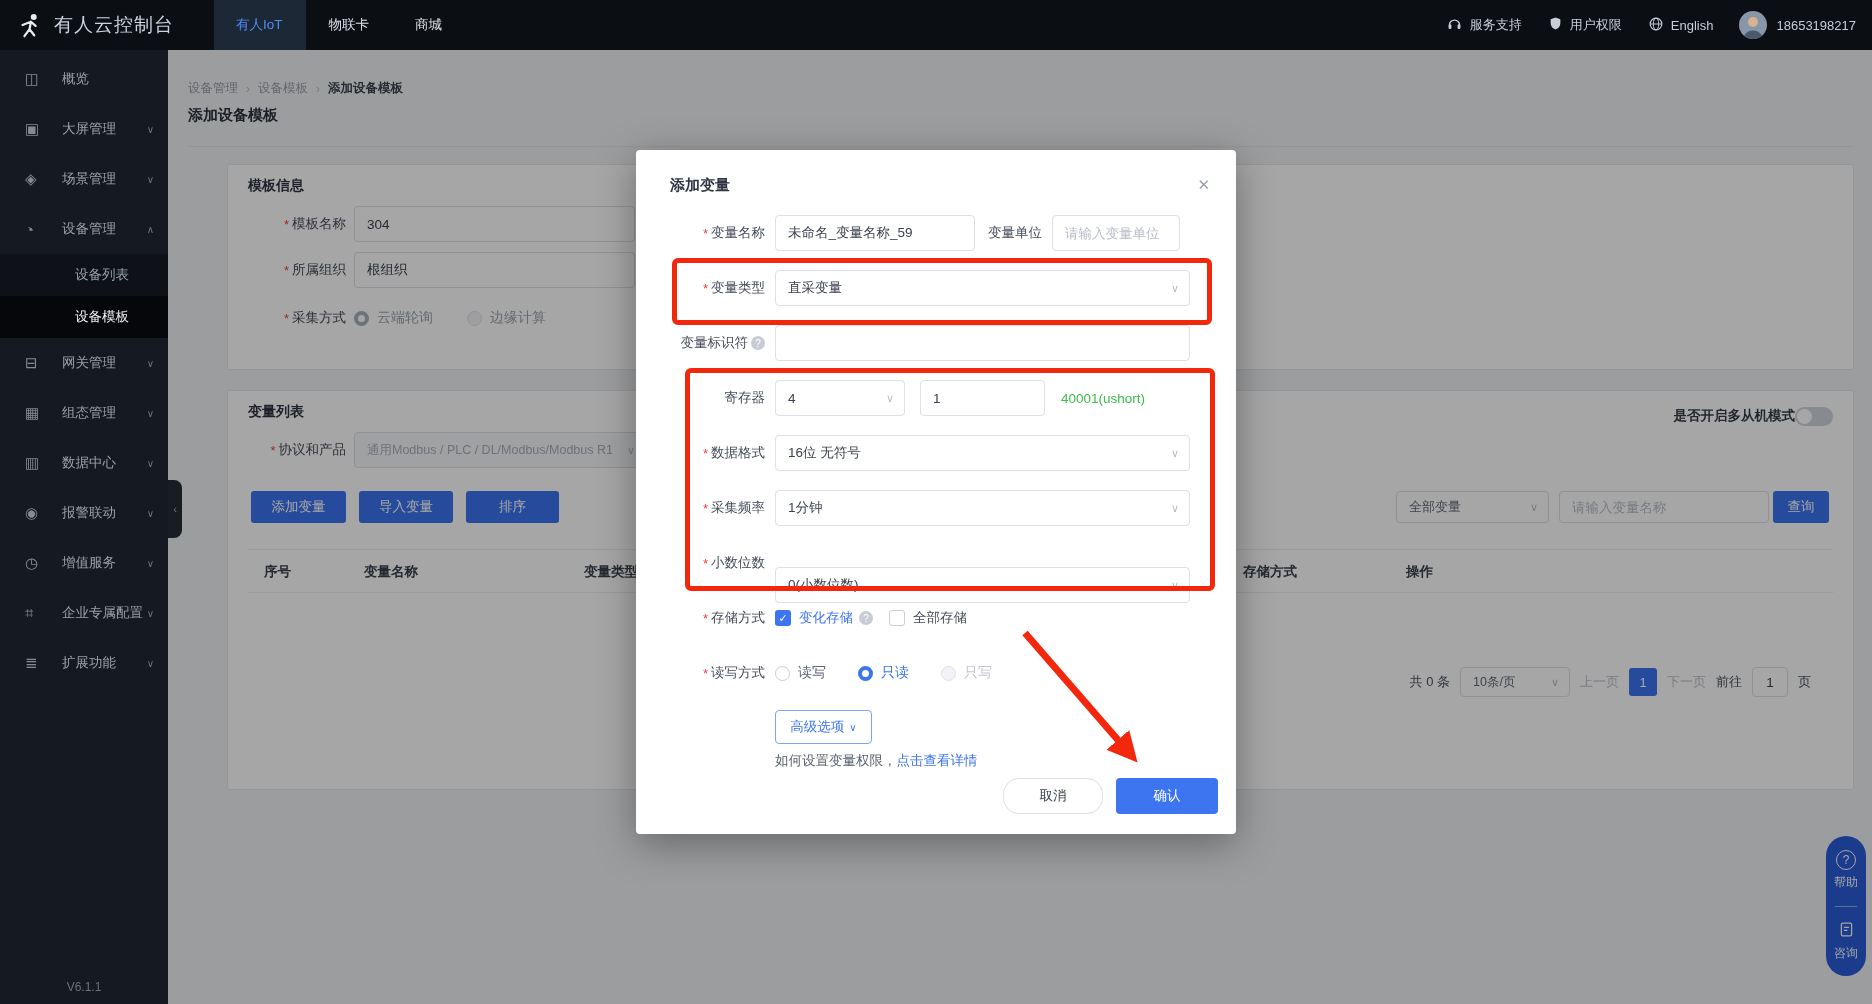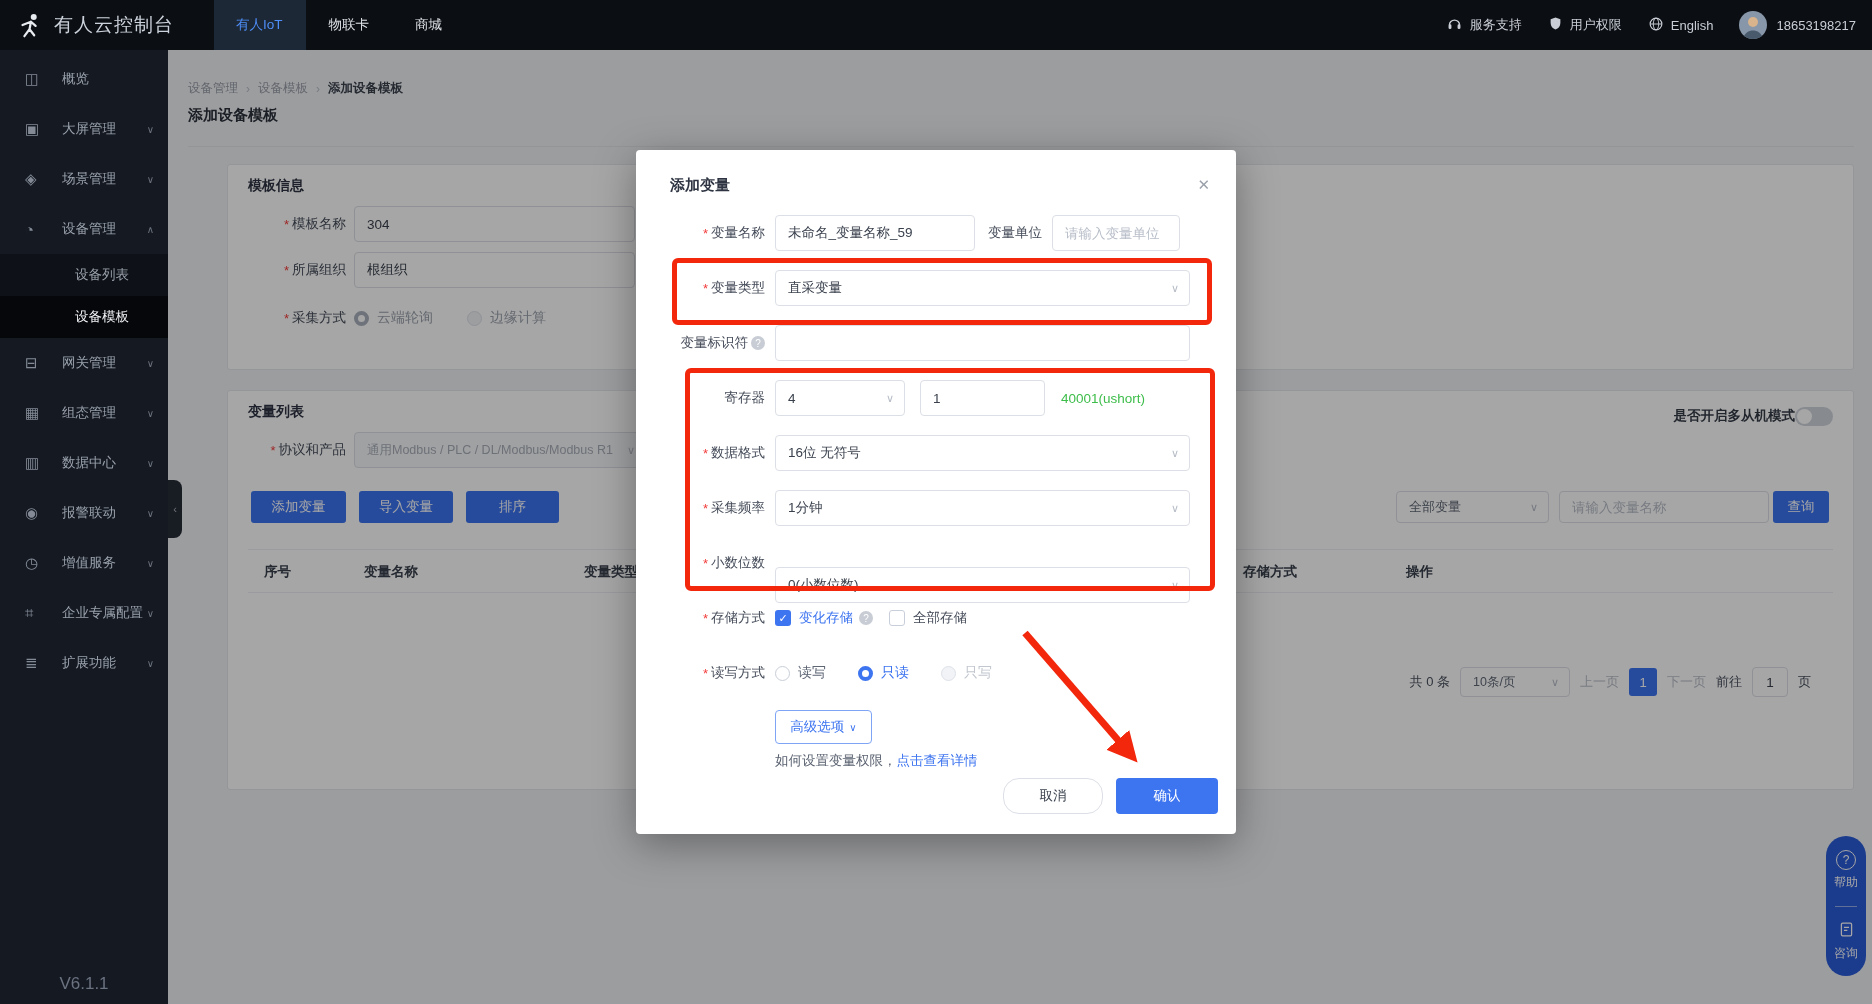--- a/index.html
+++ b/index.html
@@ -32,21 +32,21 @@
   .sitem { height:50px; display:flex; align-items:center; padding:0 14px 0 25px;
     color:#9aa1ab; font-size:13.5px; cursor:pointer; }
   .sitem .sicon { width:22px; font-size:15px; color:#848b96; }
   .sitem .slbl { margin-left:15px; flex:1; }
   .sitem .schev { font-size:10px; color:#6d737d; }
   .submenu { background:#0e1218; }
   .subitem { height:42px; display:flex; align-items:center; padding-left:75px;
     font-size:13.5px; color:#9aa1ab; cursor:pointer; }
   .subitem.active { background:#05070b; color:#f2f4f7; }
   .version { position:absolute; bottom:10px; left:0; width:168px; text-align:center;
-    color:#6b7280; font-size:17px; }
+    color:#6b7280; font-size:12px; }
 
   
   .main { position:absolute; left:168px; top:50px; width:1704px; height:954px;
     background:#f0f2f5; z-index:1; }
   .breadcrumb { position:absolute; left:20px; top:30px; font-size:12.5px;
     color:#97​9ca6; display:flex; gap:8px; align-items:center; color:#979ca6; }
   .bc-sep { color:#b8bdc6; font-size:12px; }
   .bc-last { color:#3b424e; font-weight:bold; }
   .page-title { position:absolute; left:20px; top:56px; font-size:15px;
     font-weight:bold; color:#2b313b; }

